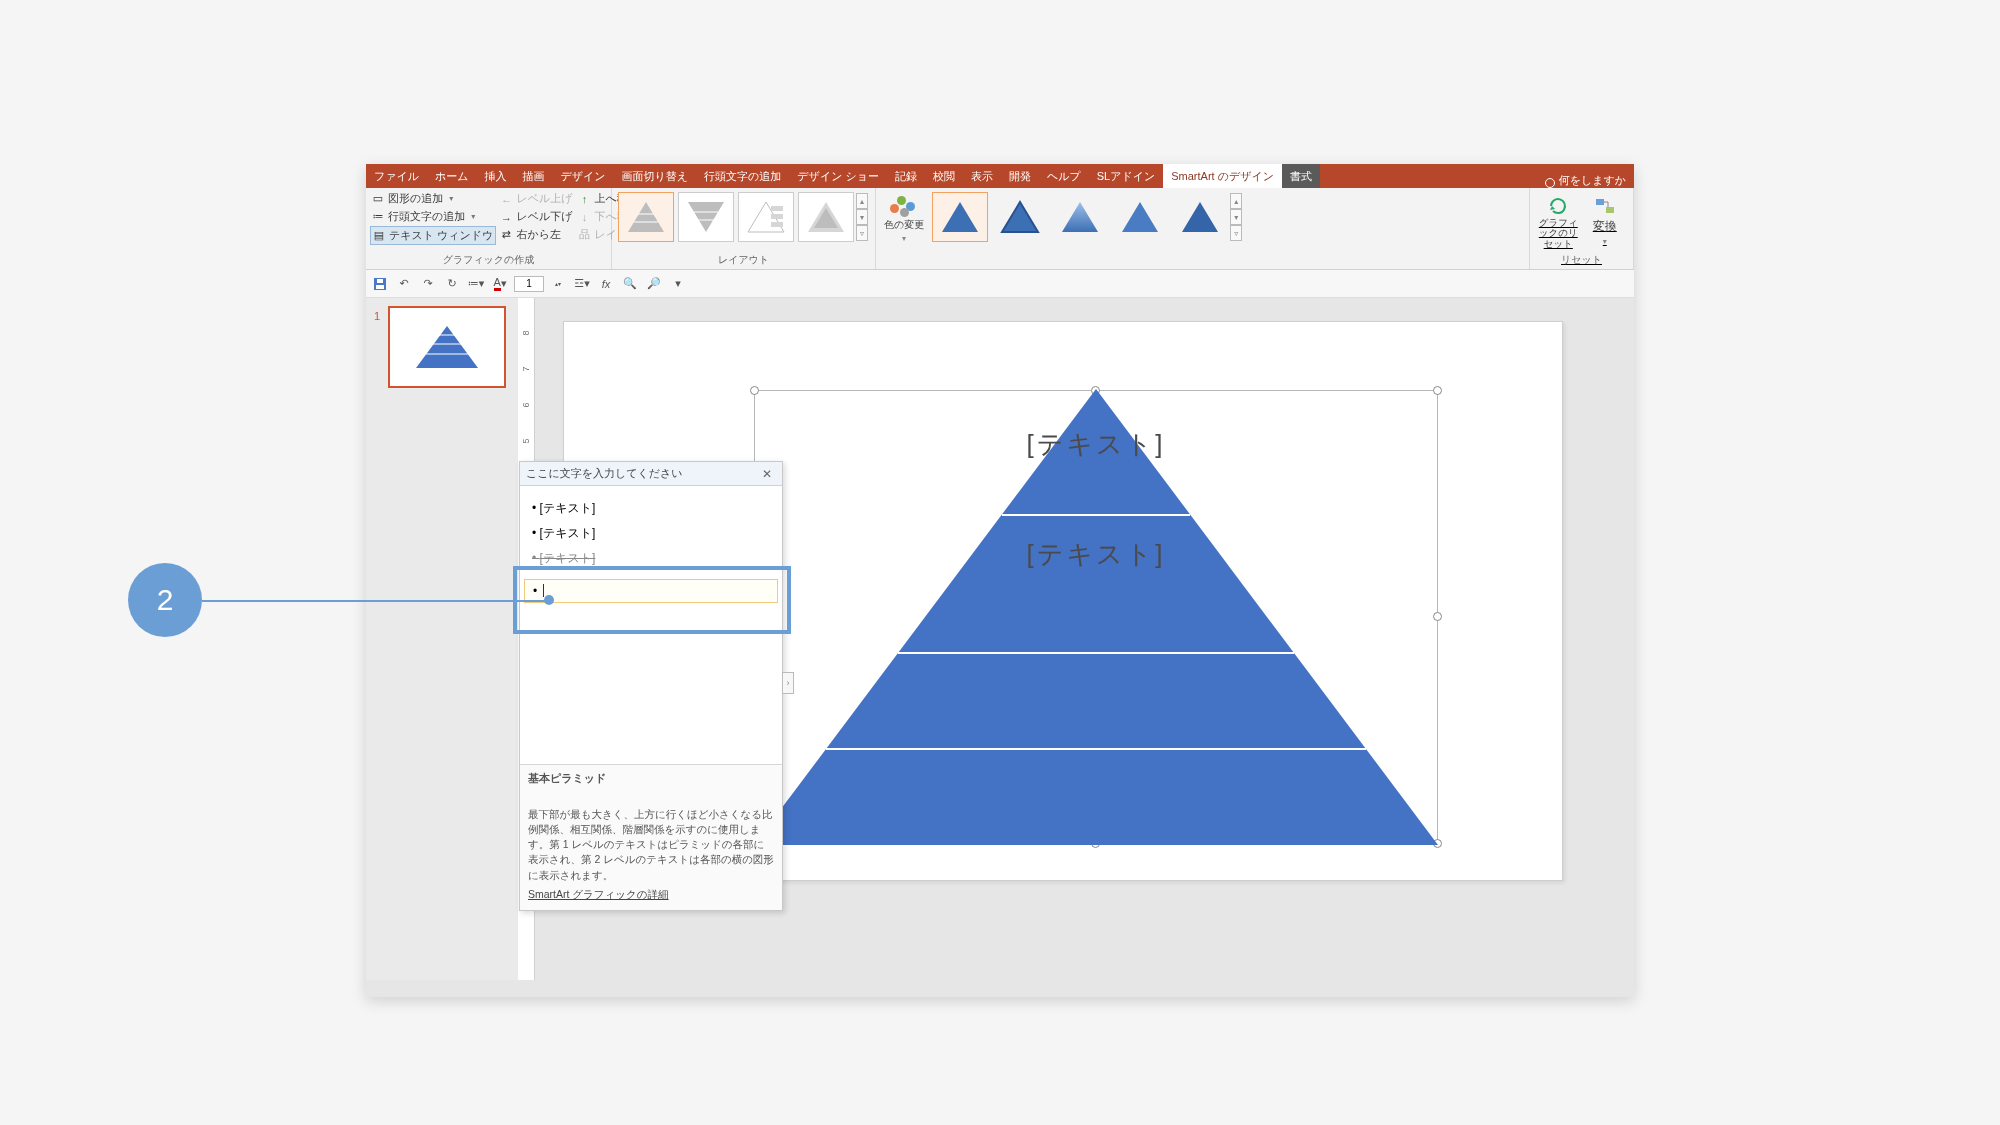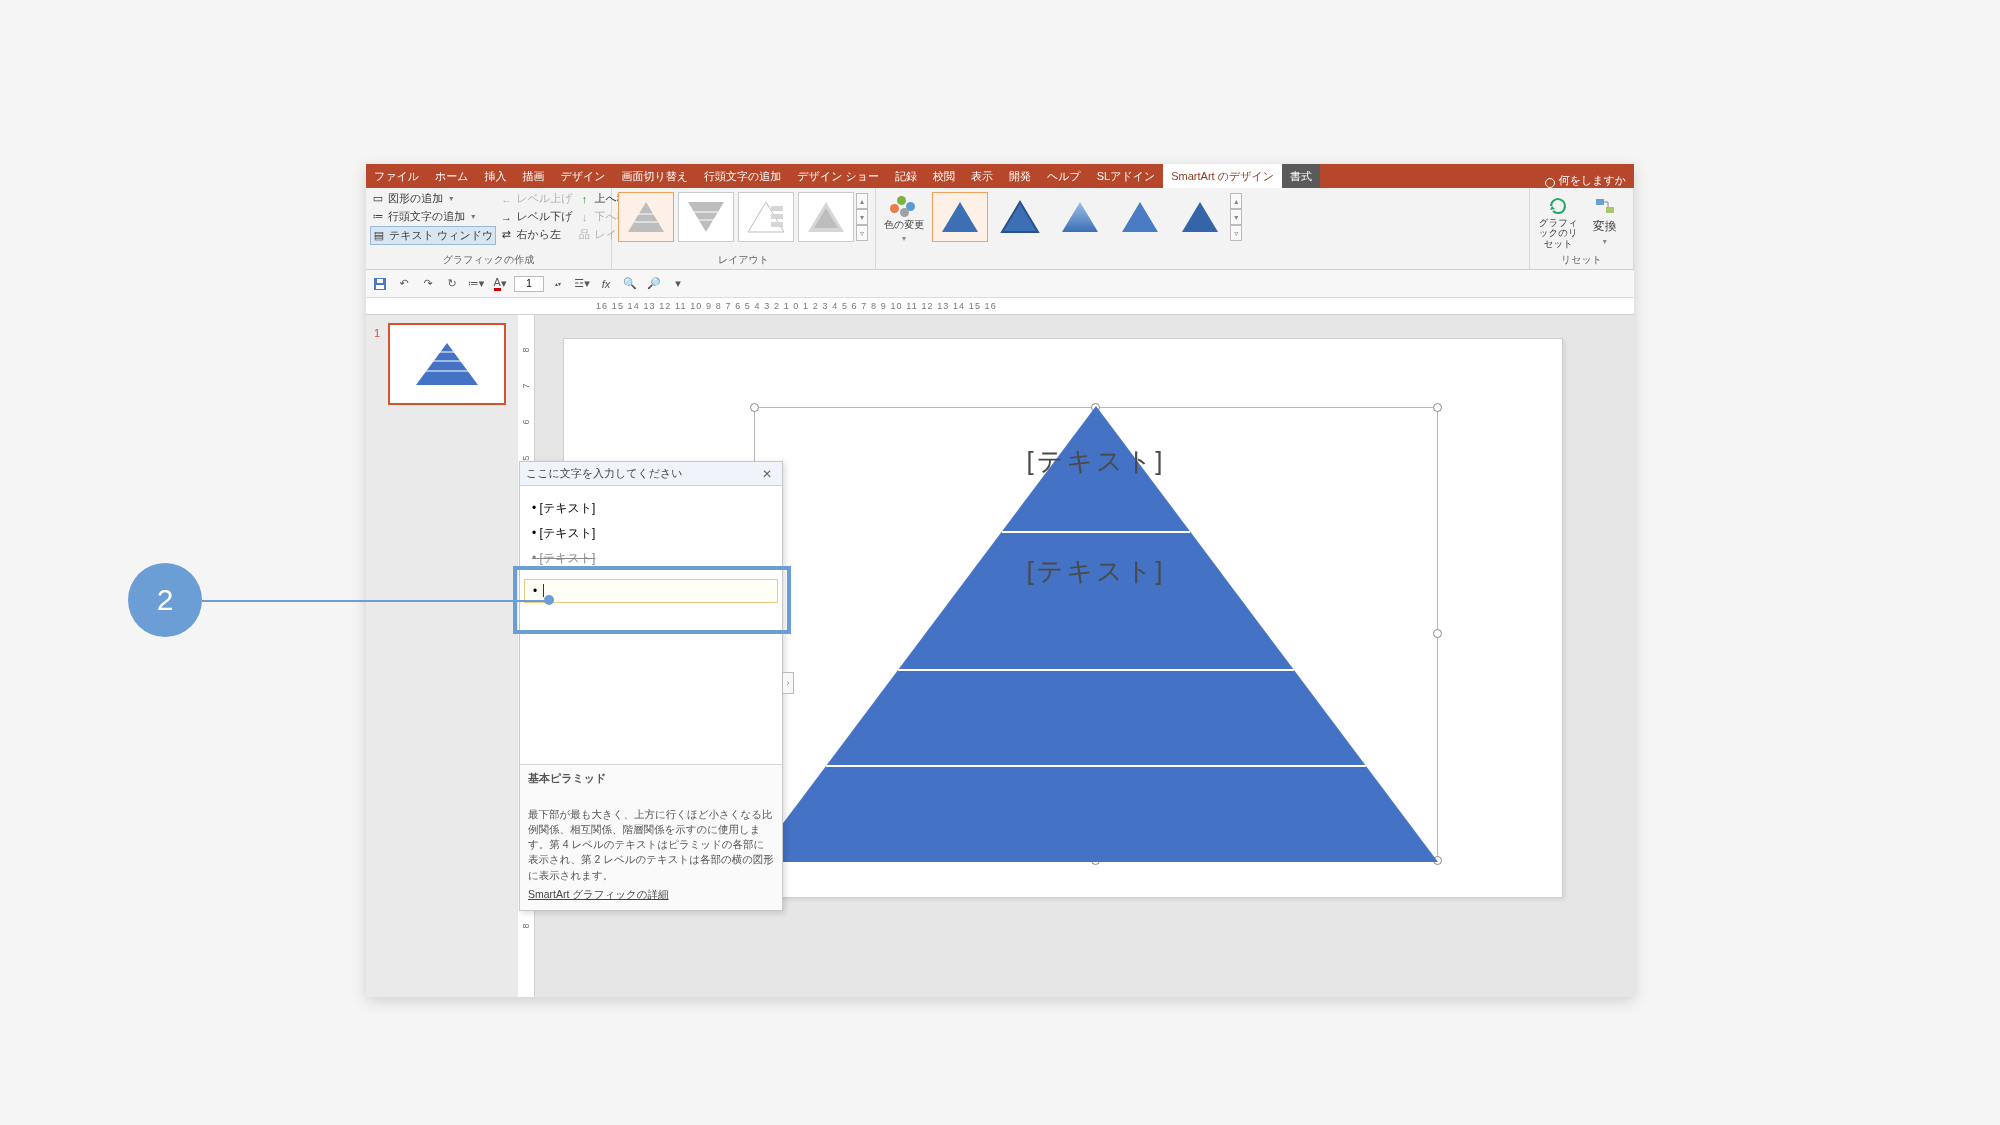--- a/index.html
+++ b/index.html
@@ -315,21 +315,21 @@
             </div>
           <div class="layout-scroll">
               <div>▴</div>
               <div>▾</div>
               <div>▿</div>
             </div>
         </div>
       </div>
     </div>
 
-    <div class="ribbon-group" style="width:104px;">
+    <div class="ribbon-group" style="width:104px;text-decoration:underline;">
       <div class="group-content reset-group">
         <div class="btn">
           <svg class="ic" viewBox="0 0 22 20">
               <path d="M4 10a7 7 0 1 1 2 5" fill="none" stroke="#2a6" stroke-width="2"></path>
               <path d="M3 14l2 -4 3 3z" fill="#2a6"></path>
             </svg>
           <span style="font-size:9.5px;text-align:center;line-height:1.1;">グラフィックのリセット</span>
         </div>
         <div class="btn">
           <svg class="ic" viewBox="0 0 22 20">
@@ -360,21 +360,20 @@
     <div class="qbtn"><span style="border-bottom:3px solid #c00;">A</span>▾</div>
     <div class="numbox">1</div>
     <div class="qbtn" style="flex-direction:column;font-size:6px;line-height:6px;">▴▾</div>
     <div class="qbtn">☲▾</div>
     <div class="qbtn" style="font-style:italic;">fx</div>
     <div class="qbtn">🔍</div>
     <div class="qbtn">🔎</div>
     <div class="qbtn">▾</div>
   </div>
 
-  <div class="ruler">16  15  14  13  12  11  10  9  8  7  6  5  4  3  2  1  0  1  2  3  4  5  6  7  8  9  10  11  12  13  14  15  16</div>
 
   <div class="work">
     <div class="thumbs">
       <div style="position:relative;">
         <span class="thumb-num" style="position:absolute;left:4px;top:4px;color:#d35230;">1</span>
         <div class="thumb">
           <svg width="70" height="50" viewBox="0 0 70 50">
             <polygon points="35,4 66,46 4,46" fill="#4472c4"></polygon>
             <line x1="14" y1="32" x2="56" y2="32" stroke="#fff" stroke-width="1"></line>
             <line x1="20" y1="22" x2="50" y2="22" stroke="#fff" stroke-width="1"></line>
@@ -444,16 +443,16 @@
     <div class="li">[テキスト]</div>
     <div class="li" style="text-decoration:line-through;color:#888;">[テキスト]</div>
   </div>
   <div class="newrow">
     <span>• </span><span class="cursor"></span>
   </div>
   <div class="hl-box"></div>
   <div class="expander">›</div>
   <div class="info">
     <div class="title">基本ピラミッド</div>
-    <div>最下部が最も大きく、上方に行くほど小さくなる比例関係、相互関係、階層関係を示すのに使用します。第 4 レベルのテキストはピラミッドの各部に表示され、第 2 レベルのテキストは各部の横の図形に表示されます。</div>
+    <div>最下部が最も大きく、上方に行くほど小さくなる比例関係、相互関係、階層関係を示すのに使用します。第 1 レベルのテキストはピラミッドの各部に表示され、第 2 レベルのテキストは各部の横の図形に表示されます。</div>
     <a class="link">SmartArt グラフィックの詳細</a>
   </div>
 </div>
 
 </body></html>

